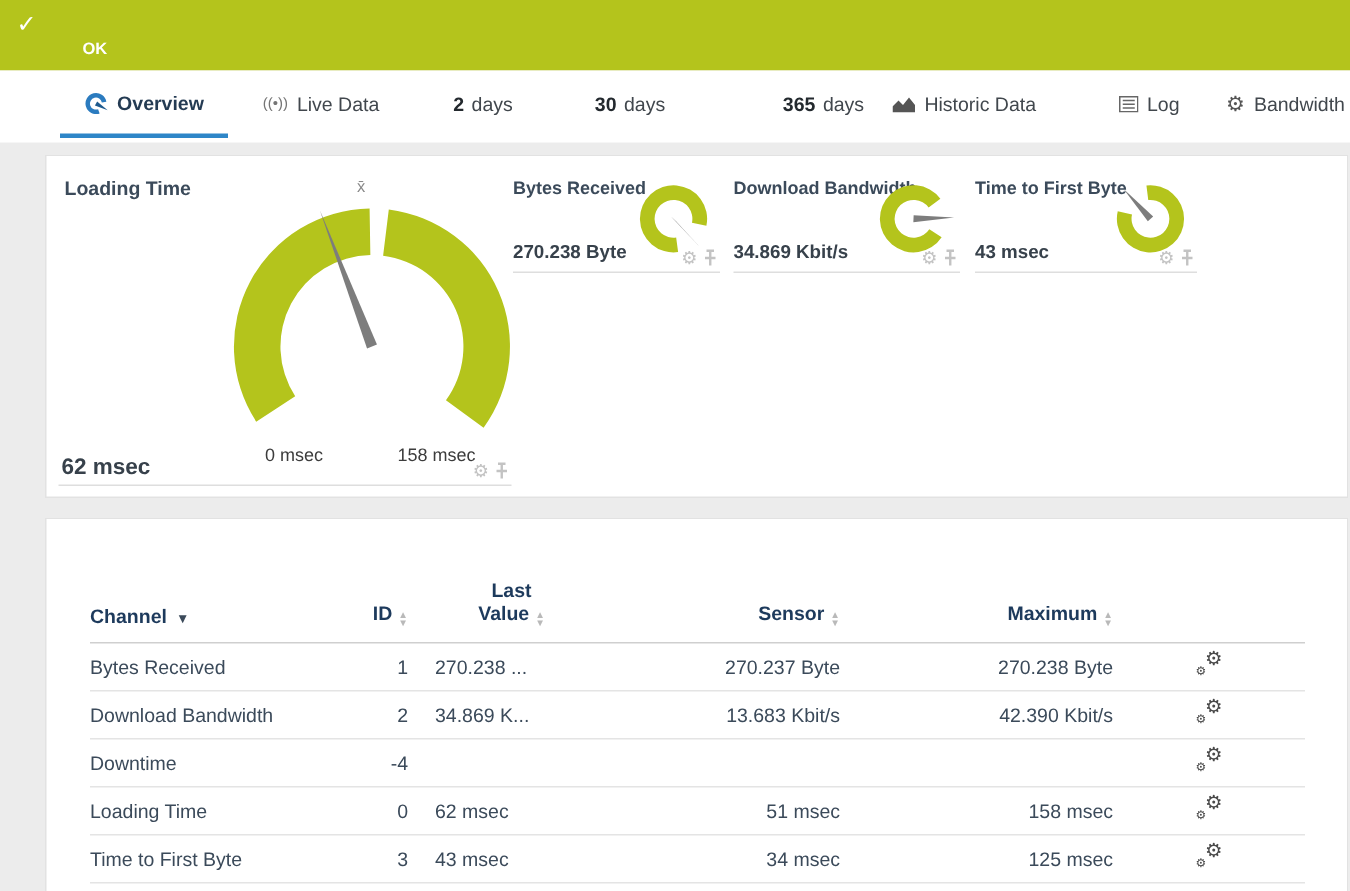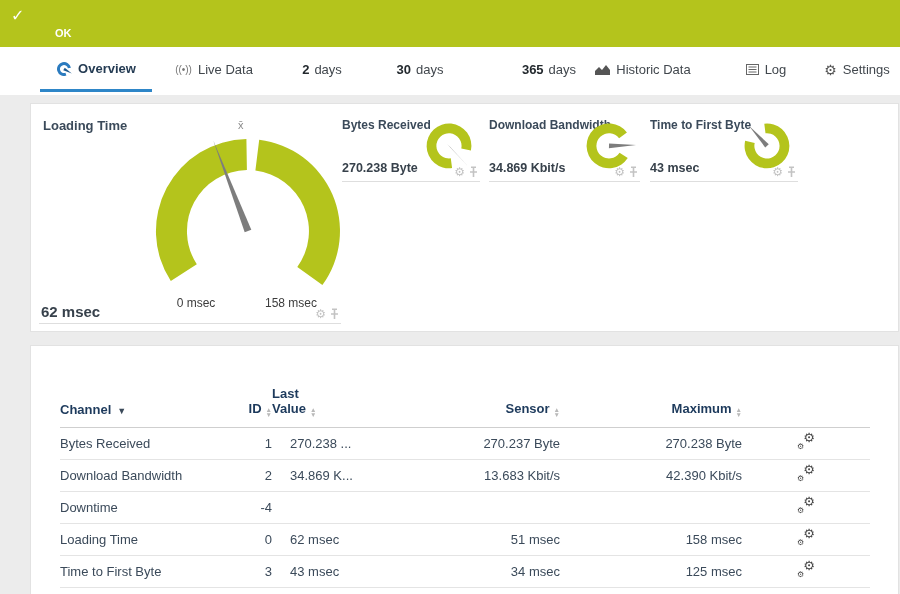--- a/index.html
+++ b/index.html
@@ -55,21 +55,21 @@
 
   
   table.channels { border-collapse:collapse; table-layout:fixed; width:810px; margin:26px 0 0 29px;
                    font-size:13px; color:#3b4a5a; }
   .channels th { color:#1d3a5c; font-weight:bold; vertical-align:bottom; padding:14px 0 10px;
                  border-bottom:1px solid #cfcfcf; font-size:13px; }
   .channels td { border-bottom:1px solid #e4e4e4; height:32px; padding:0; }
   .col-channel { text-align:left; }
   .col-id, .col-min, .col-max { text-align:right; }
   .col-last { text-align:left; padding-left:18px !important; }
-  th.col-last { padding-left:0 !important; }
+  th.col-last { text-align:center; padding-left:0 !important; }
   .col-tools { text-align:center; }
   .sortstack { display:inline-flex; flex-direction:column; font-size:6.5px; line-height:5px;
                color:#b9b9b9; margin-left:4px; vertical-align:1px; }
   .sort-active { font-size:9px; color:#3b4a5a; margin-left:6px; }
   .chgear { position:relative; display:inline-block; width:18px; height:16px; color:#4a4a4a; }
   .chgear .g1 { position:absolute; right:0; top:-3px; font-size:13px; line-height:13px; }
   .chgear .g2 { position:absolute; left:0; bottom:-1px; font-size:8px; line-height:8px; }
 </style>
 </head>
 <body>
@@ -113,21 +113,21 @@
     <svg width="13" height="11" viewBox="0 0 13 11">
       <rect x="0.5" y="0.5" width="12" height="10" fill="none" stroke="#666"></rect>
       <line x1="2.5" y1="3" x2="10.5" y2="3" stroke="#666"></line>
       <line x1="2.5" y1="5.5" x2="10.5" y2="5.5" stroke="#666"></line>
       <line x1="2.5" y1="8" x2="10.5" y2="8" stroke="#666"></line>
     </svg>
     <span>Log</span>
   </div>
   <div class="tab" style="left:822px;width:70px;">
     <span class="gearglyph">⚙</span>
-    <span>Settings</span>
+    <span>Bandwidth</span>
   </div>
 </nav>
 
 <section class="panel panel-gauges">
 
   <div class="tile tile-main">
     <div class="tile-title">Loading Time</div>
     <span class="mean-marker">x̄</span>
     <svg class="gauge-main" viewBox="0 0 200 200">
       <path d="M 22.8 150.1 A 92 92 0 0 1 98.4 8.0 L 98.9 39.0 A 61 61 0 0 0 48.8 133.2 Z" fill="#b4c41c"></path>

